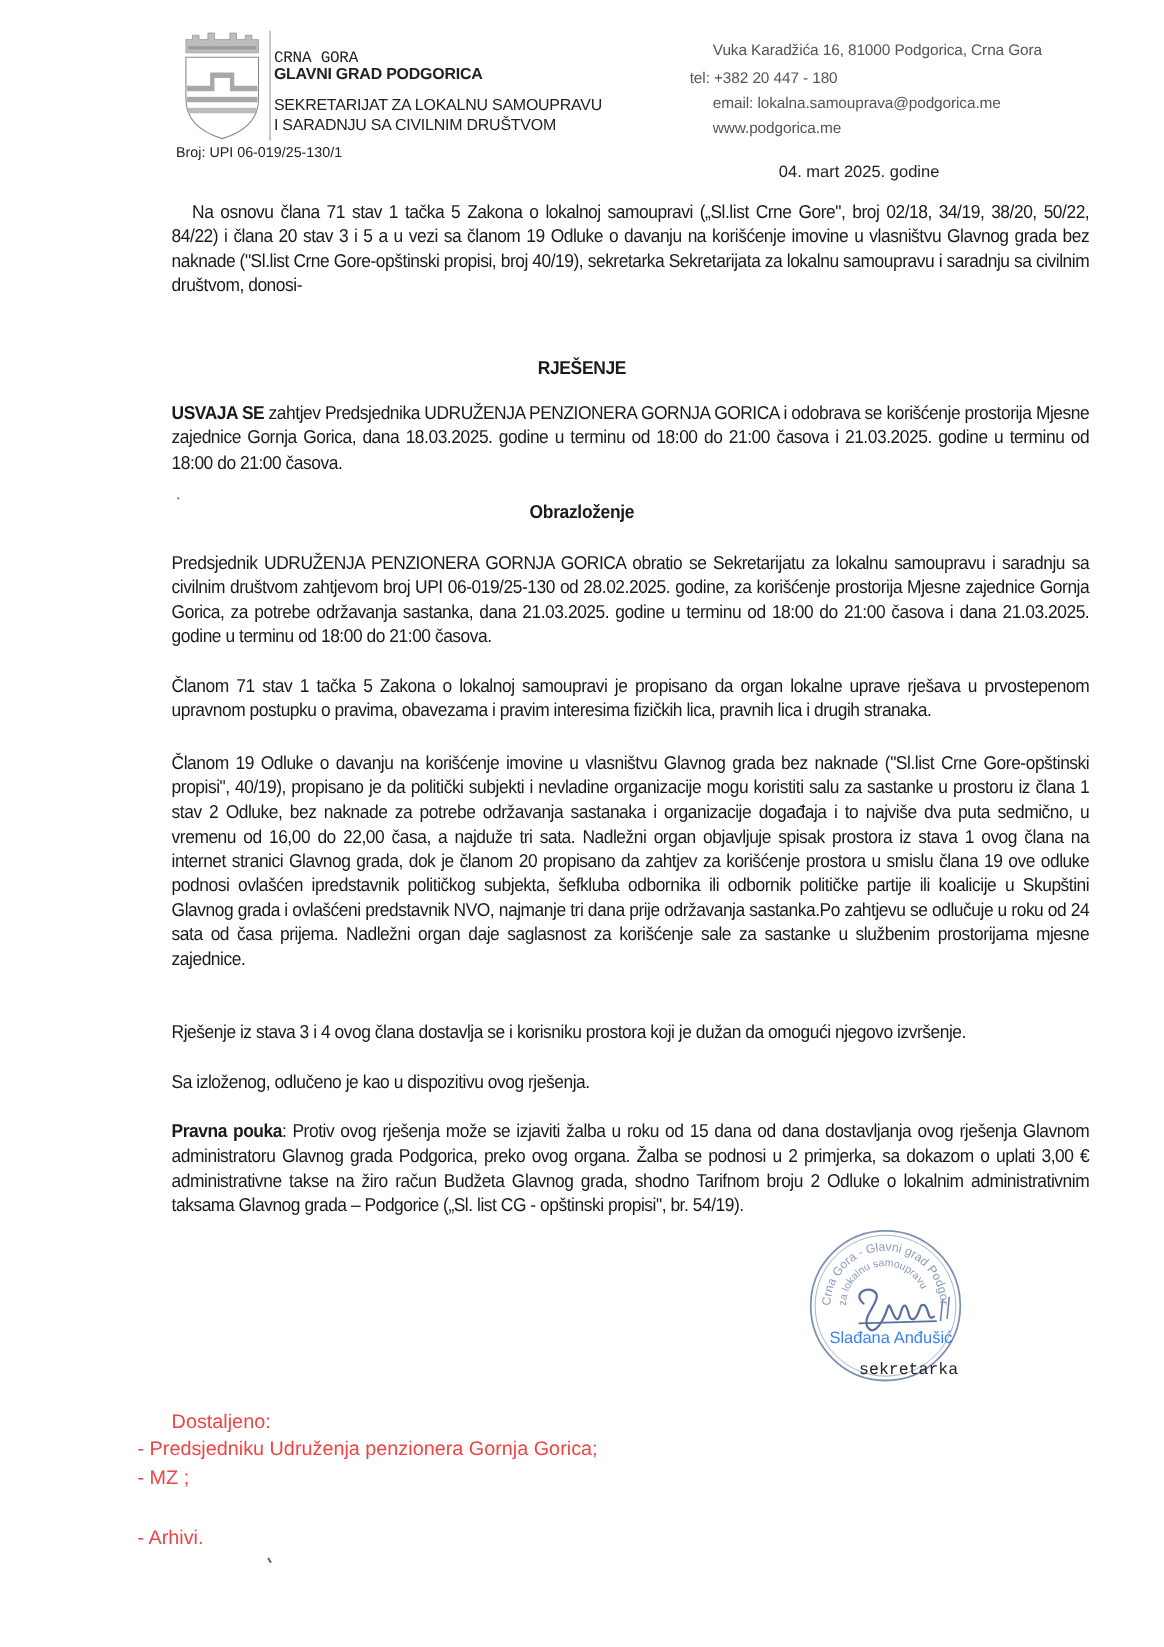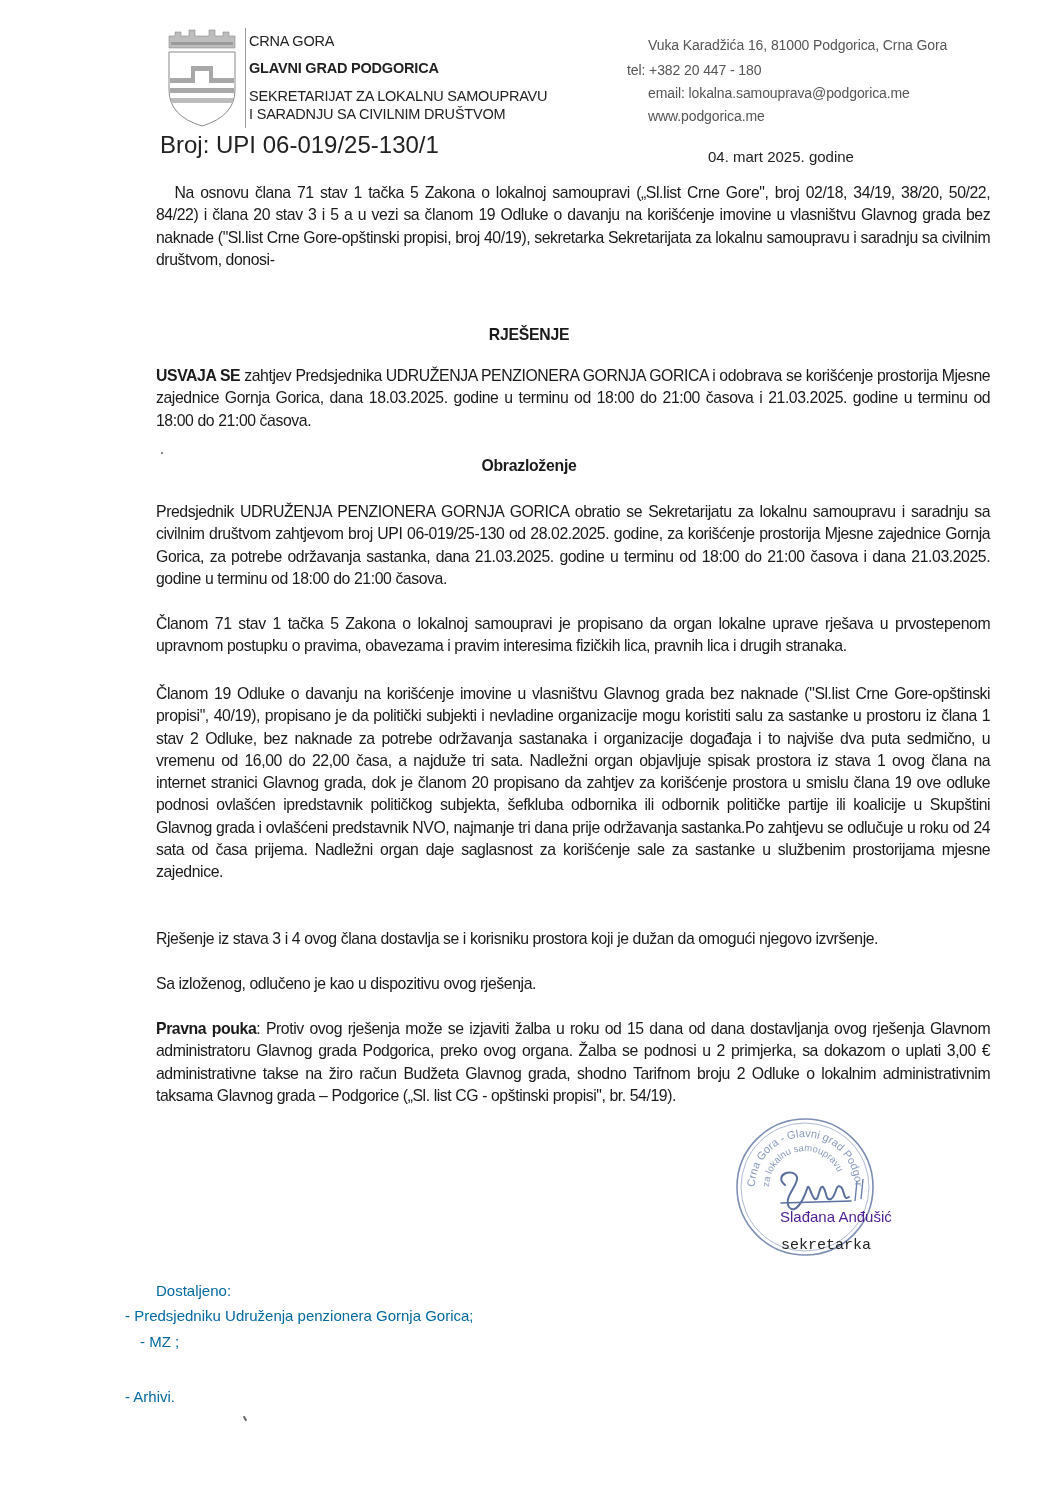--- a/index.html
+++ b/index.html
@@ -7,25 +7,25 @@
     width: 1058px; height: 1497px; position: relative; overflow: hidden;
     font-family: "Liberation Sans Narrow", "Liberation Sans", sans-serif;
     color: #1a1a1a;
   }
   .abs { position: absolute; }
 
   
   .logo { left: 163px; top: 28px; width: 78px; height: 100px; }
   .logo-divider { left: 245px; top: 28px; width: 1px; height: 100px; background: #9a9a9a; }
   .org-line { left: 249px; font-family: "Liberation Sans", sans-serif; font-size: 14.5px; color: #222; letter-spacing: -0.2px; }
-  .org-1 { top: 33px; }
+  .org-1 { top: 45px; font-family: Liberation Mono, monospace; }
   .org-2 { top: 60px; font-weight: bold; }
   .org-3 { top: 88px; }
   .org-4 { top: 106px; text-align: center; }
-  .broj { left: 160px; top: 131px; font-family: "Liberation Sans", sans-serif; font-size: 24px; color: #222; }
+  .broj { left: 160px; top: 131px; font-family: "Liberation Sans", sans-serif; font-size: 13px; color: #222; }
 
   .contact { left: 648px; font-family: "Liberation Sans", sans-serif; font-size: 14px; color: #555; letter-spacing: -0.1px; }
   .c-1 { top: 37px; }
   .c-2 { top: 62px; left: 627px; }
   .c-3 { top: 85px; }
   .c-4 { top: 108px; }
   .date { left: 708px; top: 148px; font-family: "Liberation Sans", sans-serif; font-size: 15px; color: #222; }
 
   
   .para {
@@ -44,28 +44,28 @@
   .p-clan71 { top: 613px; }
   .p-clan19 { top: 683px; }
   .p-rjesenje { top: 928px; }
   .p-sa { top: 973px; }
   .p-pravna { top: 1018px; }
   b { font-weight: bold; }
   .last-line-left { text-align-last: left; }
 
   
   .stamp { left: 733px; top: 1115px; width: 145px; height: 145px; }
-  .sig-name { left: 754px; top: 1208px; font-family: "Liberation Sans", sans-serif; font-size: 15px; color: #4c1d95; margin-left: 26px; }
+  .sig-name { left: 754px; top: 1208px; font-family: "Liberation Sans", sans-serif; font-size: 15px; color: #3b82f6; }
   .sig-title { left: 781px; top: 1237px; font-family: Liberation Mono, monospace; font-size: 15px; color: #222; }
 
   
-  .dist { font-family: "Liberation Sans", sans-serif; font-size: 15px; color: #0369a1; }
+  .dist { font-family: "Liberation Sans", sans-serif; font-size: 18px; color: #ef4444; }
   .d-head { left: 156px; top: 1282px; }
   .d-1 { left: 125px; top: 1307px; }
-  .d-2 { left: 125px; top: 1333px; margin-left: 15px; }
+  .d-2 { left: 125px; top: 1333px; }
   .d-3 { left: 125px; top: 1388px; }
   .speck { left: 244px; top: 1416px; width: 2px; height: 5px; background: #666; transform: rotate(-30deg); }
   .speck2 { left: 161px; top: 452px; width: 2px; height: 2px; background: #888; }
 </style>
 </head>
 <body>
 
 <div class="abs logo">
   <svg width="78" height="100" viewBox="0 0 78 100">
 

